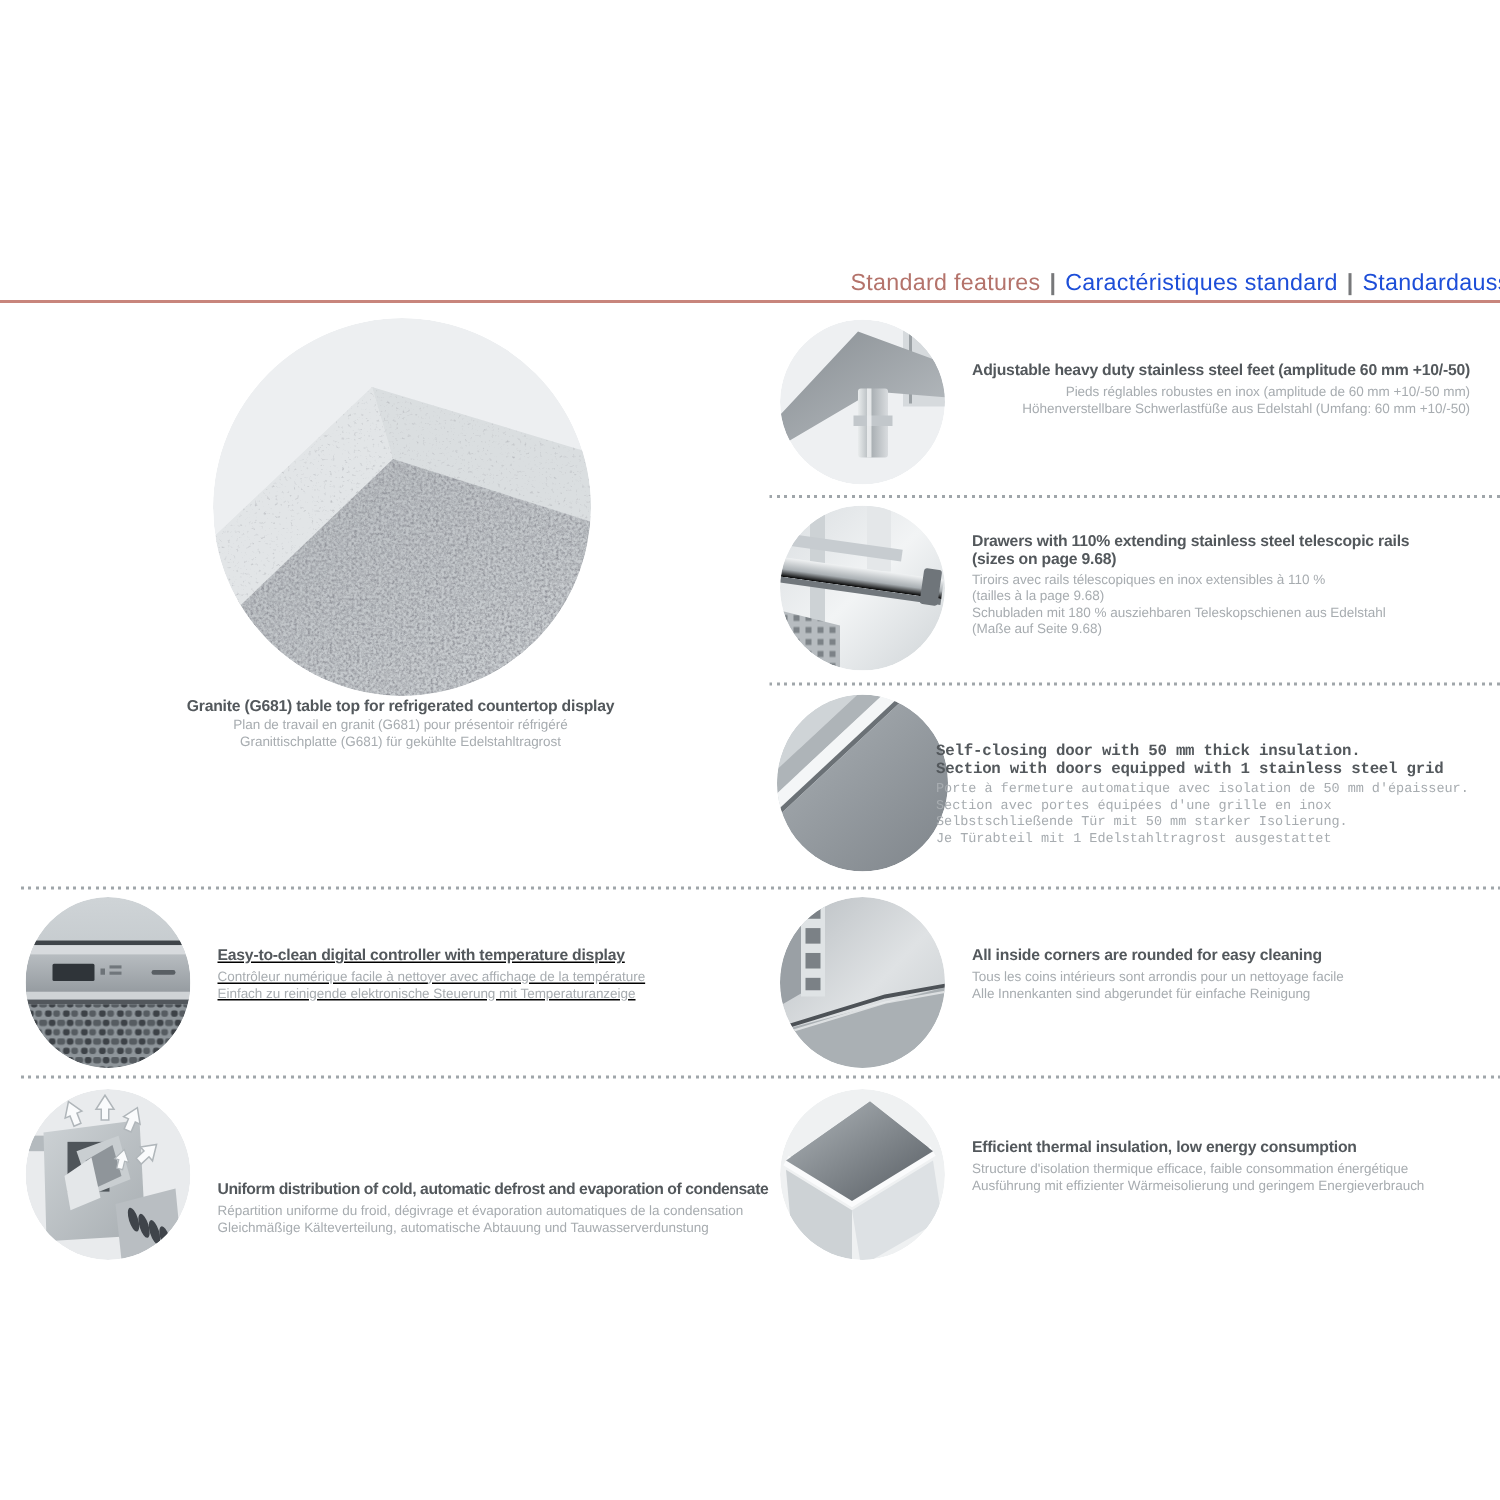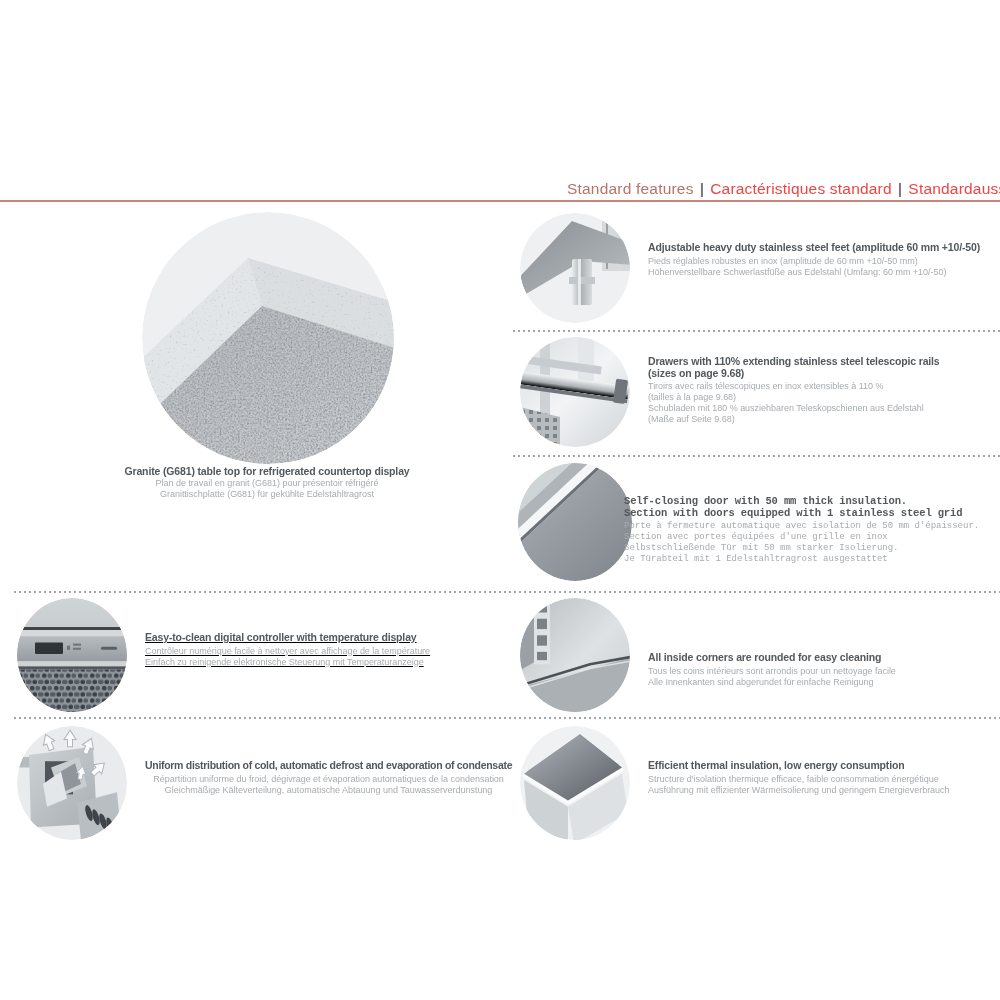--- a/index.html
+++ b/index.html
@@ -2,21 +2,21 @@
 <html><head>
 <meta charset="utf-8">
 <style>
   html,body{margin:0;padding:0;}
   body{width:1000px;height:1000px;background:#ffffff;font-family:"Liberation Sans",sans-serif;overflow:hidden;position:relative;}
   .page{position:absolute;inset:0;width:1000px;height:1000px;background:#fff;overflow:hidden;}
   
   .hdr{position:absolute;top:180px;left:567px;white-space:nowrap;font-size:15.5px;letter-spacing:.2px;}
   .hdr .en{color:#b4736b;}
   .hdr .pipe{color:#77787a;font-weight:bold;margin:0 6px;}
-  .hdr .alt{color:#ef4444;}
+  .hdr .alt{color:#1d4ed8;}
   .hdr-line{position:absolute;top:200px;left:0;width:1000px;height:2px;background:#c8857c;}
   
   .circle{position:absolute;border-radius:50%;overflow:hidden;}
   .circle svg{display:block;}
   
   .ftext{position:absolute;}
   .ftitle{display:block;font-size:10.5px;font-weight:bold;color:#53585c;line-height:11.5px;white-space:nowrap;letter-spacing:-.15px;}
   .fsub{display:block;font-size:9px;color:#a7acb0;line-height:11px;white-space:nowrap;letter-spacing:-.02px;}
   .ftext .gap{display:block;height:2px;}
   .caption{position:absolute;text-align:center;}
@@ -98,21 +98,21 @@
         <circle cx="55" cy="55" r="55" fill="#eef0f2"></circle>
         <rect x="82" y="0" width="28" height="58" fill="#d6dadd"></rect>
         <rect x="86" y="0" width="2" height="56" fill="#9aa0a4"></rect>
         <polygon points="-6,70 52,8 112,30 112,52 62,48 -6,88" fill="url(#slab)"></polygon>
         <rect x="52" y="46" width="20" height="46" rx="2" fill="url(#foot)"></rect>
         <rect x="49" y="64" width="26" height="7" fill="#c2c7cb"></rect>
         <rect x="58" y="46" width="3" height="46" fill="#f2f4f5" opacity=".8"></rect>
       </g>
     </svg>
   </div>
-  <div class="ftext" style="left:648px;top:242px;">
+  <div class="ftext" style="left:648px;top:242px;text-align:right;">
     <span class="ftitle">Adjustable heavy duty stainless steel feet (amplitude 60 mm +10/-50)</span>
     <span class="gap"></span>
     <span class="fsub">Pieds réglables robustes en inox (amplitude de 60 mm +10/-50 mm)</span>
     <span class="fsub">Höhenverstellbare Schwerlastfüße aus Edelstahl (Umfang: 60 mm +10/-50)</span>
   </div>
 
   <div class="dotsep" style="left:513px;top:330px;width:487px;"></div>
 
   <div class="circle" style="left:520px;top:337px;width:110px;height:110px;">
     <svg width="110" height="110" viewBox="0 0 110 110">
@@ -263,21 +263,21 @@
         <path d="M2,88 L70,68 L110,61" stroke="#e8ebec" stroke-width="1.5" fill="none" opacity=".8"></path>
         <rect x="14" y="0" width="16" height="64" fill="#dfe3e5"></rect>
         <rect x="17" y="4" width="10" height="10" fill="#7b8186"></rect>
         <rect x="17" y="20" width="10" height="10" fill="#7b8186"></rect>
         <rect x="17" y="36" width="10" height="10" fill="#7b8186"></rect>
         <rect x="17" y="52" width="10" height="8" fill="#7b8186"></rect>
         <polygon points="0,0 14,0 14,62 0,70" fill="#9aa0a5"></polygon>
       </g>
     </svg>
   </div>
-  <div class="ftext" style="left:648px;top:632px;margin-top:20px;">
+  <div class="ftext" style="left:648px;top:632px;">
     <span class="ftitle">All inside corners are rounded for easy cleaning</span>
     <span class="gap"></span>
     <span class="fsub">Tous les coins intérieurs sont arrondis pour un nettoyage facile</span>
     <span class="fsub">Alle Innenkanten sind abgerundet für einfache Reinigung</span>
   </div>
 
   <div class="dotsep" style="left:14px;top:717px;width:986px;"></div>
 
   <div class="circle" style="left:17px;top:726px;width:110px;height:114px;">
     <svg width="110" height="114" viewBox="0 0 110 110" preserveAspectRatio="none">
@@ -309,21 +309,21 @@
         <g fill="#fafbfc" stroke="#b0b6ba" stroke-width="1">
           <path transform="translate(24,10) rotate(-22)" d="M5,0 L11,9 L7.5,9 L7.5,16 L2.5,16 L2.5,9 L-1,9 Z"></path>
           <path transform="translate(48,4)" d="M5,0 L11,9 L7.5,9 L7.5,16 L2.5,16 L2.5,9 L-1,9 Z"></path>
           <path transform="translate(70,10) rotate(24)" d="M5,0 L11,9 L7.5,9 L7.5,16 L2.5,16 L2.5,9 L-1,9 Z"></path>
           <path transform="translate(84,32) rotate(48)" d="M5,0 L11,9 L7.5,9 L7.5,16 L2.5,16 L2.5,9 L-1,9 Z"></path>
           <path transform="translate(62,38) rotate(14) scale(.8)" d="M5,0 L11,9 L7.5,9 L7.5,16 L2.5,16 L2.5,9 L-1,9 Z"></path>
         </g>
       </g>
     </svg>
   </div>
-  <div class="ftext" style="left:145px;top:760px;text-align:center;">
+  <div class="ftext" style="left:145px;top:788px;">
     <span class="ftitle" style="letter-spacing:-.3px">Uniform distribution of cold, automatic defrost and evaporation of condensate</span>
     <span class="gap"></span>
     <span class="fsub">Répartition uniforme du froid, dégivrage et évaporation automatiques de la condensation</span>
     <span class="fsub">Gleichmäßige Kälteverteilung, automatische Abtauung und Tauwasserverdunstung</span>
   </div>
 
   <div class="circle" style="left:520px;top:726px;width:110px;height:114px;">
     <svg width="110" height="114" viewBox="0 0 110 110" preserveAspectRatio="none">
       <defs>
         <linearGradient id="topg" x1="0" y1="0" x2="1" y2="1">

